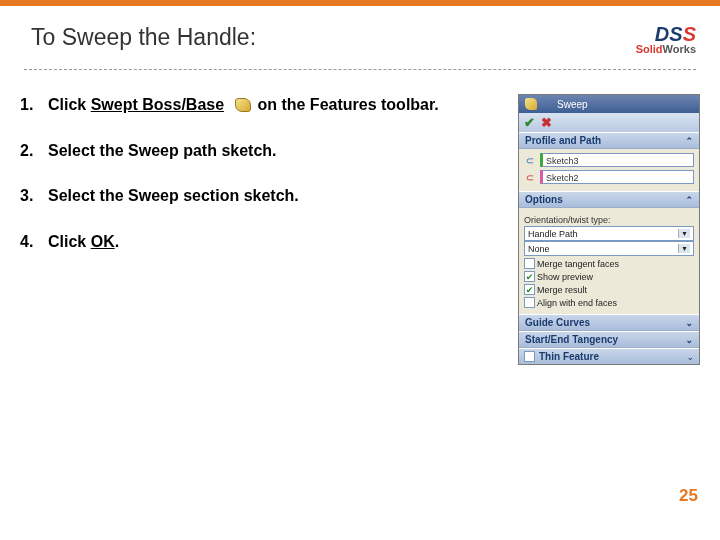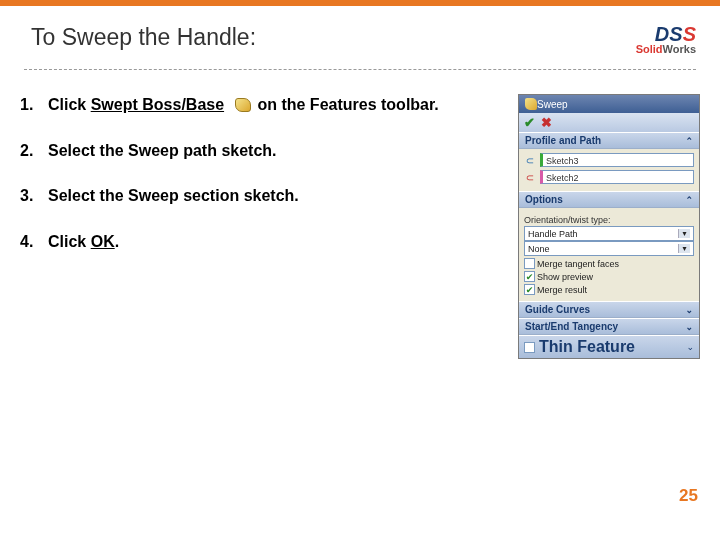--- a/index.html
+++ b/index.html
@@ -85,21 +85,21 @@
     background: #ece9d8;
     font-size: 10px;
     color: #222;
   }
   .pm-title {
     background: linear-gradient(#6d85b0,#3e5f94);
     color: #fff;
     padding: 3px 6px;
     display: flex;
     align-items: center;
-    gap: 0;
+    gap: 20px;
     font-size: 10px;
   }
   .pm-sweepicon {
     width: 12px; height: 12px;
     background: linear-gradient(135deg,#f4e28a,#dca82f);
     border-radius: 2px 5px 2px 5px;
     display: inline-block;
   }
   .pm-okrow {
     background: linear-gradient(#d9e3f1,#b9c9e2);
@@ -196,21 +196,21 @@
   }
   .thin-row {
     display: flex;
     align-items: center;
     background: linear-gradient(#c9d6ea,#a9bdda);
     border-top: 1px solid #fff;
     padding: 2px 5px;
     gap: 4px;
   }
   .thin-row .chk { background:#fff; }
-  .thin-label { color:#1a3b6e; font-weight:bold; font-size:16px; flex:1; }
+  .thin-label { color:#1a3b6e; font-weight:bold; font-size:10px; flex:1; }
   .page-num {
     position: absolute;
     right: 22px;
     bottom: 34px;
     color: #e87722;
     font-weight: bold;
     font-size: 17px;
   }
 </style>
 </head>
@@ -309,20 +309,24 @@
         <span>Merge tangent faces</span>
       </div>
       <div class="chk-row">
         <span class="chk">✔</span>
         <span>Show preview</span>
       </div>
       <div class="chk-row">
         <span class="chk">✔</span>
         <span>Merge result</span>
       </div>
+      <div class="chk-row">
+        <span class="chk"></span>
+        <span>Align with end faces</span>
+      </div>
     </div>
 
     <div class="section-hdr">
       <span>Guide Curves</span>
       <span class="chev">⌄</span>
     </div>
     <div class="section-hdr">
       <span>Start/End Tangency</span>
       <span class="chev">⌄</span>
     </div>

